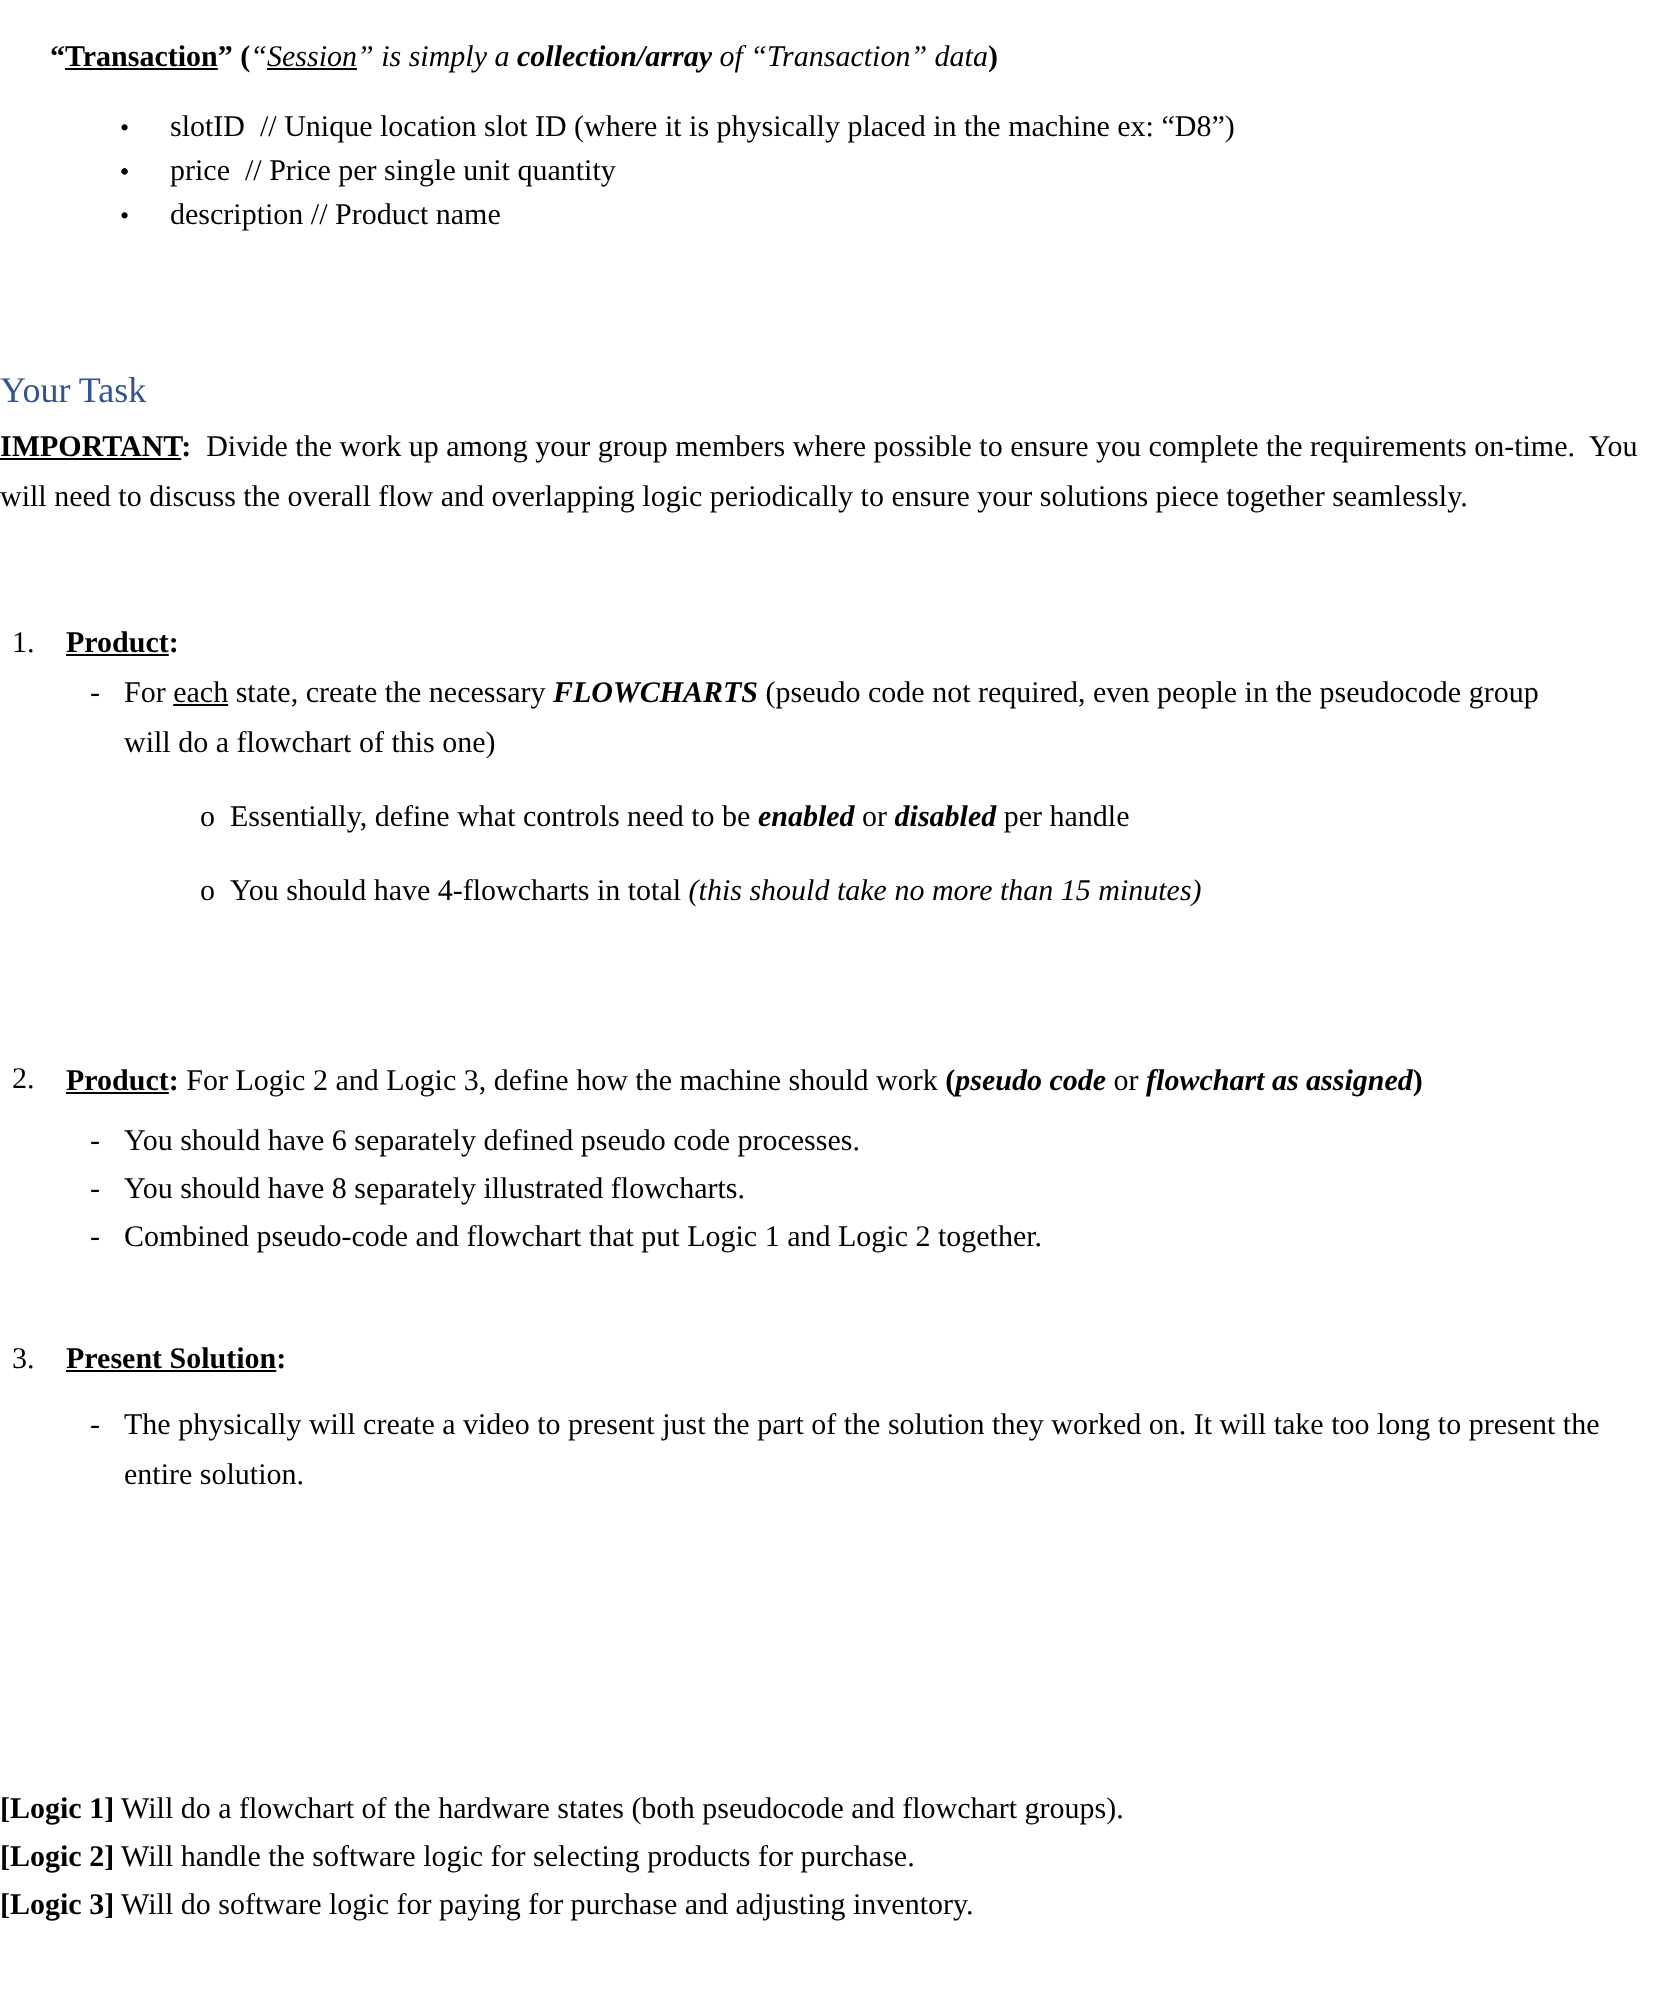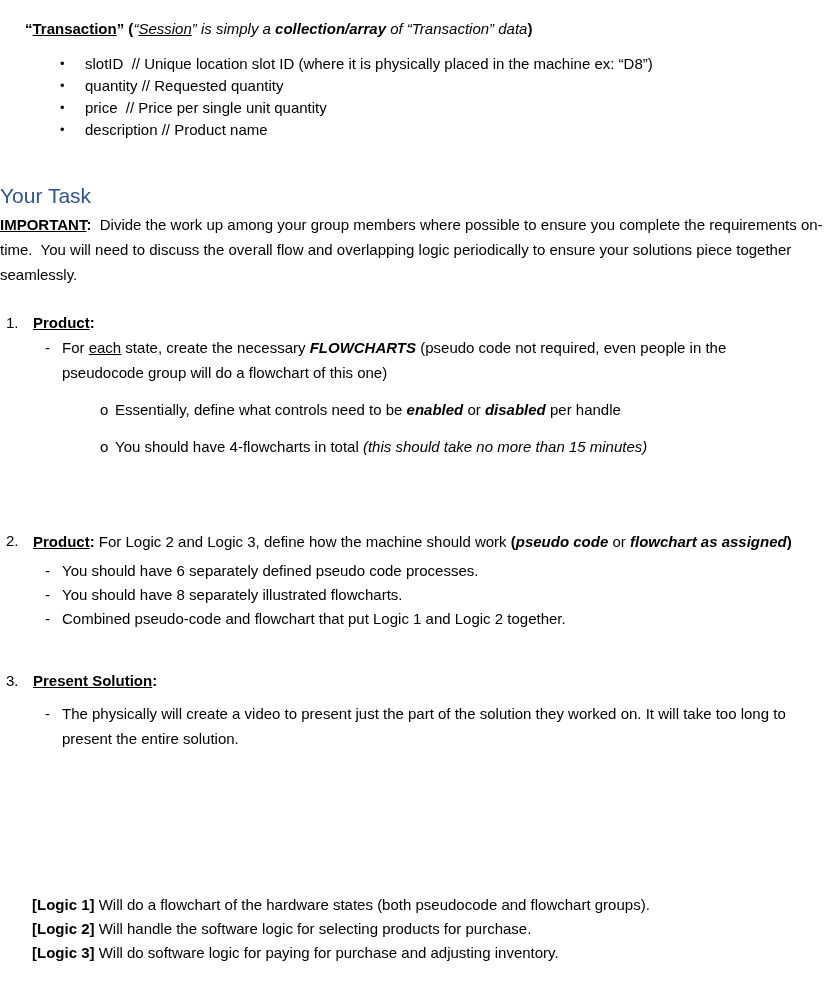--- a/index.html
+++ b/index.html
@@ -2,41 +2,41 @@
 <html><head>
 <meta charset="utf-8">
 <style>
   html, body { margin: 0; padding: 0; background: #ffffff; }
   .page {
     position: relative;
     width: 830px;
     height: 1008px;
     background: #ffffff;
     overflow: hidden;
-    font-family: Liberation Sans, sans-serif;
+    font-family: Liberation Serif, serif;
     font-size: 15px;
     color: #000000;
   }
   .line { margin: 0; white-space: pre-wrap; }
   .b { font-weight: bold; }
   .i { font-style: italic; }
   .u { text-decoration: underline; }
 
   
   .title { position: absolute; top: 18px; left: 25px; right: 8px; line-height: 22px; }
 
   
   .bullets { position: absolute; top: 53px; left: 0; right: 10px; margin: 0; padding: 0; }
   .bullet-item { position: relative; list-style: none; padding-left: 85px; line-height: 22px; white-space: pre-wrap; }
   .bullet-item .marker { position: absolute; left: 60px; top: 0; font-size: 13px; }
 
   
   .task-heading {
     position: absolute; top: 182px; left: 0; margin: 0;
-    font-size: 21px; font-weight: 400; color: #2F5496; line-height: 27px;
+    font-size: 18px; font-weight: 400; color: #2F5496; line-height: 27px;
   }
 
   
   .important { position: absolute; top: 212px; left: 0; width: 824px; line-height: 25px; }
 
   
   .num-item { position: absolute; left: 0; right: 8px; line-height: 25px; }
   .num-item .num { position: absolute; left: 6px; top: 0; }
   .num-item .body { margin-left: 33px; }
   .item1 { top: 310px; }
@@ -53,32 +53,32 @@
 
   .hint { position: absolute; top: 468px; left: 25px; right: 8px; line-height: 25px; }
 
   .softhead { max-width: 768px; line-height: 27px; }
   .item2 .dash-item { line-height: 24px; }
   .item2 .dash-first { margin-top: 4px; }
   .item3 .dash-item { margin-top: 8px; max-width: 760px; }
 
   
   .logic-notes { position: absolute; top: 893px; left: 0; right: 8px; }
-  .logic-notes .line { line-height: 24px; padding-left: 32px; }
+  .logic-notes .line { line-height: 24px; }
 </style>
 </head>
 <body>
 
 <div class="page">
 
   <p class="line title"><span class="b">“</span><span class="b u">Transaction</span><span class="b">” (</span><span class="i">“</span><span class="i u">Session</span><span class="i">” is simply a </span><span class="b i">collection/array</span><span class="i"> of “Transaction” data</span><span class="b">)</span></p>
 
   <ul class="bullets">
     <li class="bullet-item"><span class="marker">•</span><span>slotID  // Unique location slot ID (where it is physically placed in the machine ex: “D8”)</span></li>
-    <li class="bullet-item"><span class="marker">•</span><span>quantity // Requested quantity</span></li>
+    <li class="bullet-item"><span class="marker">•</span></li>
     <li class="bullet-item"><span class="marker">•</span><span>price  // Price per single unit quantity</span></li>
     <li class="bullet-item"><span class="marker">•</span><span>description // Product name</span></li>
   </ul>
 
   <h1 class="task-heading">Your Task</h1>
 
   <p class="line important"><span class="b u">IMPORTANT</span><span class="b">:  </span><span>Divide the work up among your group members where possible to ensure you complete the requirements on-time.  You will need to discuss the overall flow and overlapping logic periodically to ensure your solutions piece together seamlessly.</span></p>
 
   <div class="num-item item1">
     <span class="num">1.</span>

